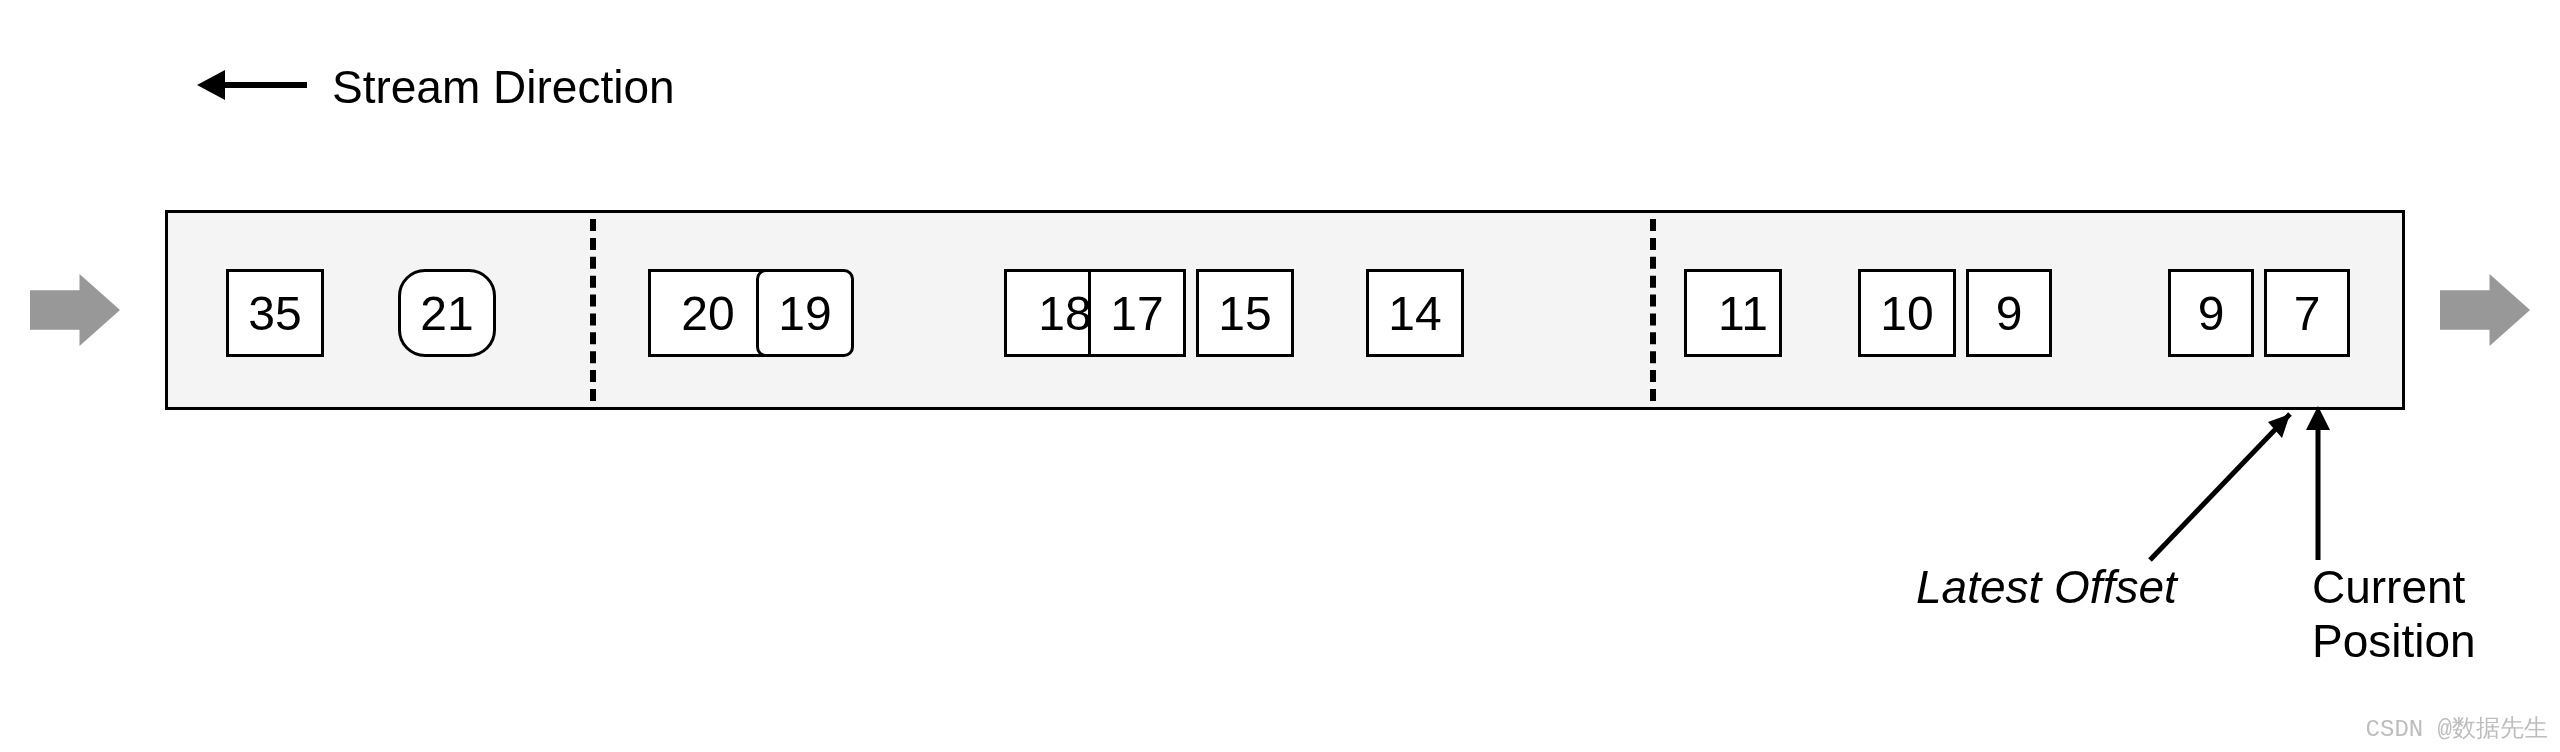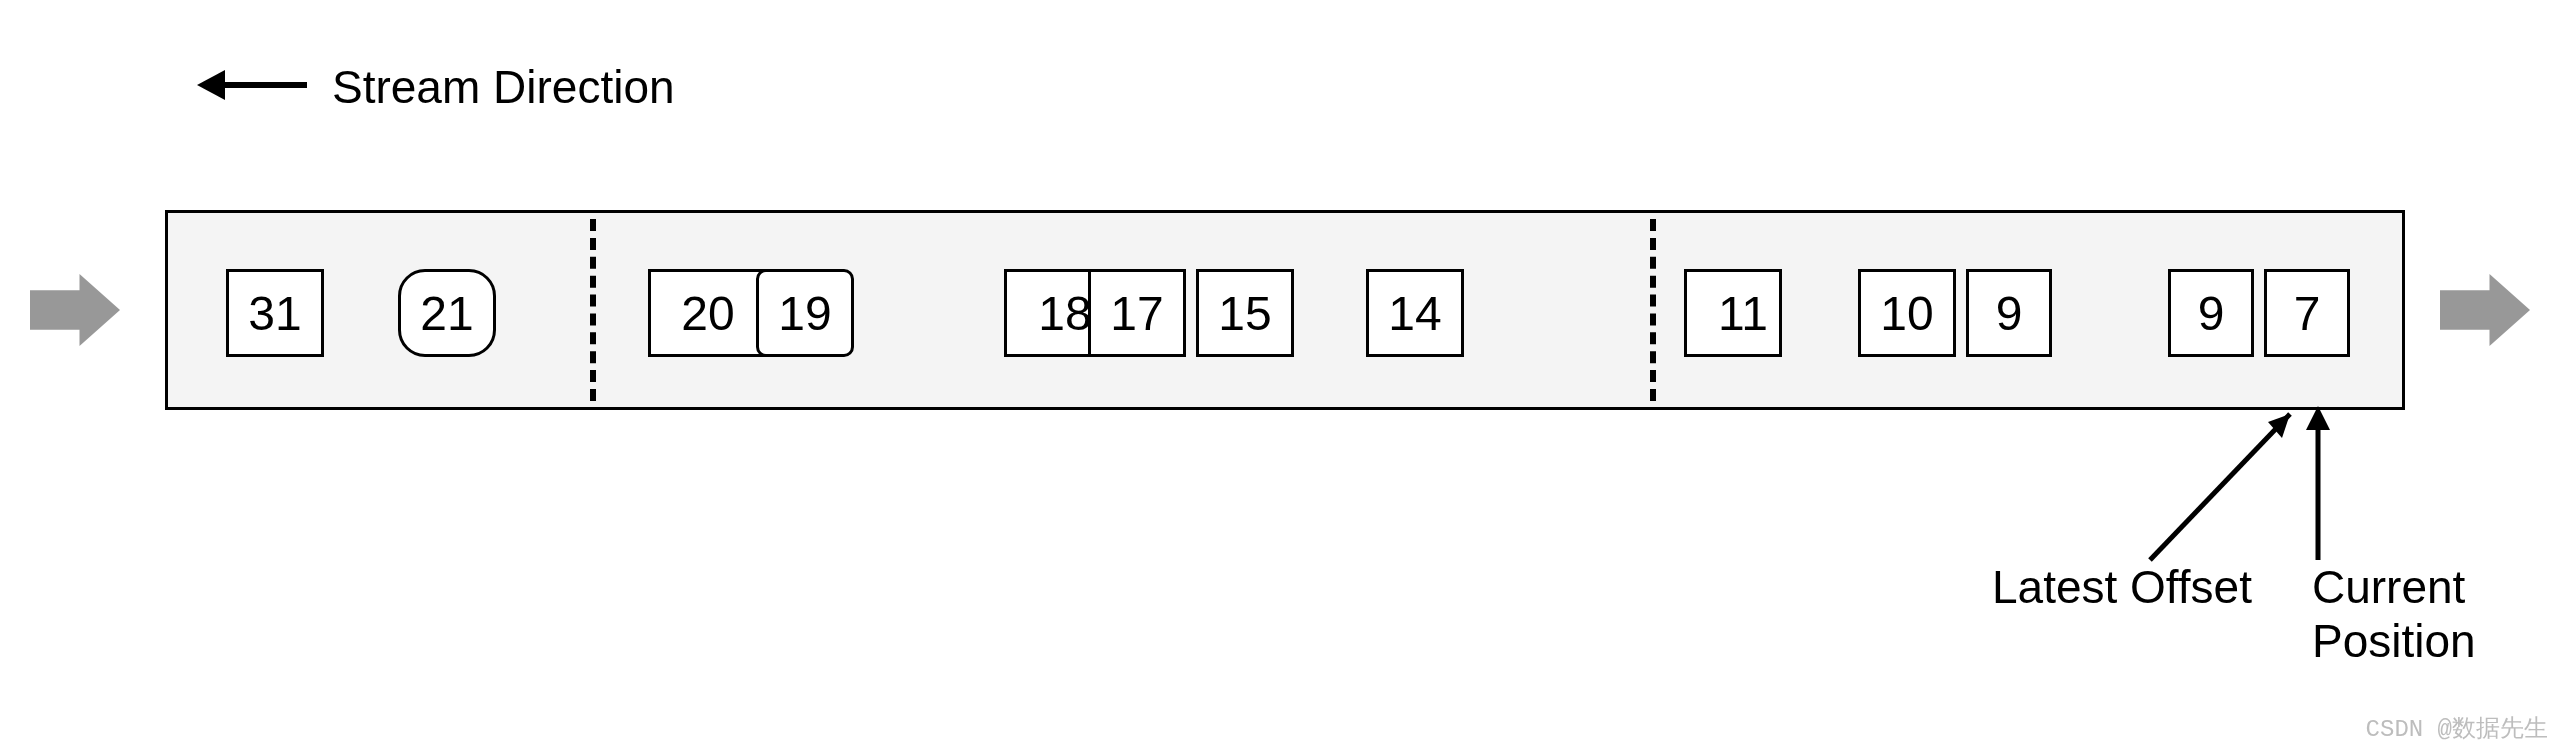--- a/index.html
+++ b/index.html
@@ -86,21 +86,21 @@
   <div class="arrow arrow-left">
     <svg viewBox="0 0 100 80" width="90" height="80">
       <polygon points="0,18 55,18 55,0 100,40 55,80 55,62 0,62" fill="#989898"></polygon>
     </svg>
   </div>
 
   <div class="queue">
     <div class="divider div1"></div>
     <div class="divider div2"></div>
 
-  <div class="cell" style="left: 58px; width: 98px;">31</div>
+  <div class="cell" style="left: 58px; width: 98px;">35</div>
       <div class="cell" style="left: 230px; width: 98px; border-radius: 27px;">21</div>
       <div class="cell" style="left: 480px; width: 120px; text-align: center;">20</div>
       <div class="cell" style="left: 588px; width: 98px; border-radius: 10px;">19</div>
       <div class="cell" style="left: 836px; width: 122px;">18</div>
       <div class="cell" style="left: 920px; width: 98px;">17</div>
       <div class="cell" style="left: 1028px; width: 98px;">15</div>
       <div class="cell" style="left: 1198px; width: 98px;">14</div>
       <div class="cell" style="left: 1516px; width: 98px; padding-left: 20px;">11</div>
       <div class="cell" style="left: 1690px; width: 98px;">10</div>
       <div class="cell" style="left: 1798px; width: 86px;">9</div>
@@ -119,21 +119,21 @@
       <line x1="110" y1="35" x2="18" y2="35" stroke="#000" stroke-width="6"></line>
       <polygon points="0,35 28,20 28,50" fill="#000"></polygon>
     </svg>
   </div>
   <div class="label" style="left:300px; top:60px;">Stream Direction</div>
 
   <svg class="ptr-arrow" style="left:2140px; top:400px;" width="190" height="170">
     <line x1="10" y1="160" x2="150" y2="14" stroke="#000" stroke-width="5"></line>
     <polygon points="150,14 128,22 142,38" fill="#000"></polygon>
   </svg>
-  <div class="label" style="left:1960px; top:560px;">Latest Offset</div>
+  <div class="label" style="left:1884px; top:560px;font-style:italic;">Latest Offset</div>
 
   <svg class="ptr-arrow" style="left:2296px; top:400px;" width="60" height="170">
     <line x1="22" y1="160" x2="22" y2="18" stroke="#000" stroke-width="5"></line>
     <polygon points="22,6 10,30 34,30" fill="#000"></polygon>
   </svg>
   <div class="label" style="left:2280px; top:560px;">Current Position</div>
 
   <div class="watermark">CSDN @数据先生</div>
 </div>
 

